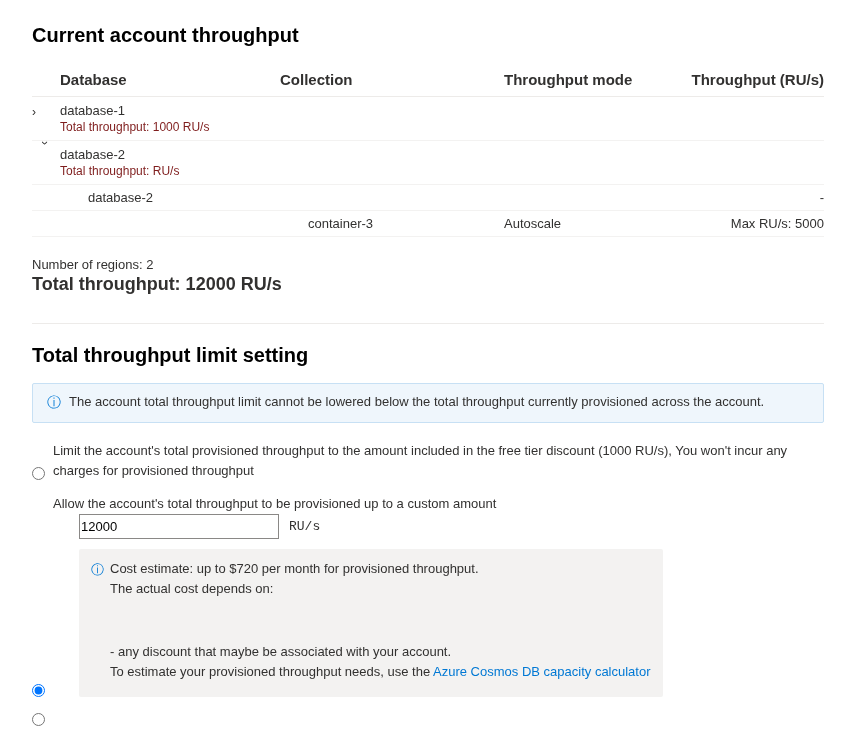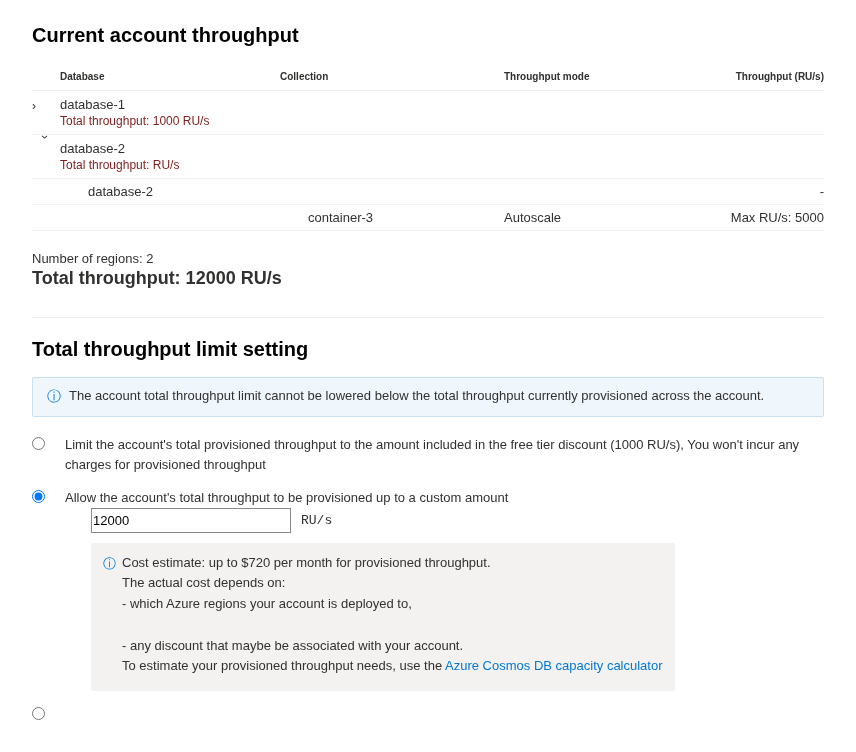--- a/index.html
+++ b/index.html
@@ -24,21 +24,21 @@
       color: #000;
     }
     .table-section {
       margin-bottom: 20px;
     }
     .table-header {
       display: flex;
       border-bottom: 1px solid #edebe9;
       padding: 8px 0;
       font-weight: 600;
-      font-size: 10px;
+      font-size: 15px;
       color: #323130;
       align-items: center;
     }
     .col-expand { width: 28px; }
     .col-database { flex: 0 0 220px; }
     .col-collection { flex: 1; }
     .col-throughput-mode { flex: 0 0 160px; }
     .col-throughput-rus { flex: 0 0 160px; text-align: right; }
 
     .table-body {}
@@ -93,22 +93,22 @@
       color: #323130;
     }
     .info-icon {
       color: #0078d4;
       font-size: 14px;
       flex-shrink: 0;
       margin-top: 0px;
     }
     .radio-option {
       display: flex;
-      align-items: flex-start;
-      gap: 20px;
+      align-items: flex-end;
+      gap: 8px;
       margin-bottom: 14px;
       font-size: 13px;
     }
     .radio-option input[type="radio"] {
       margin-top: 2px;
       flex-shrink: 0;
     }
     .radio-label { line-height: 1.5; }
     .custom-input-row {
       display: flex;
@@ -252,21 +252,21 @@
     <div class="custom-input-row">
       <input type="text" value="12000" style="">
       <span class="rus-label">RU/s</span>
     </div>
     <div class="cost-estimate">
       <div class="info-row">
         <span class="info-icon-sm">ⓘ</span>
         <div>
           <span>Cost estimate: up to $720 per month for provisioned throughput.</span><br>
           <span>The actual cost depends on:</span><br>
-          <span>- which Azure regions your account is deployed to,</span><br>
+          <br>
           <br>
           <span>- any discount that maybe be associated with your account.</span><br>
           <span>To estimate your provisioned throughput needs, use the </span><a class="link" href="#">Azure Cosmos DB capacity calculator</a>
         </div>
       </div>
     </div>
   </div>
 </div>
 
 <div class="radio-option">

